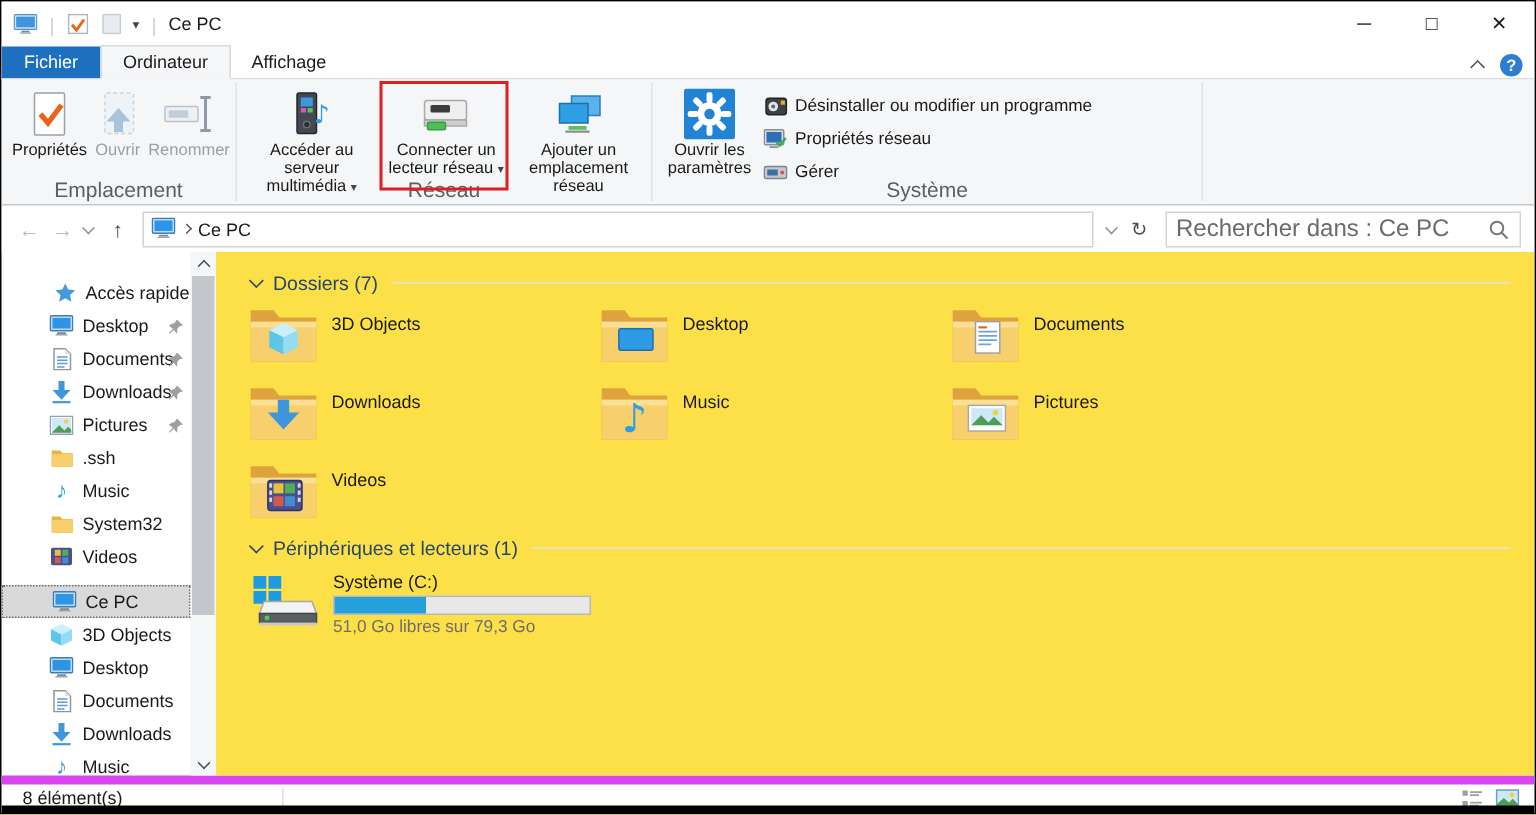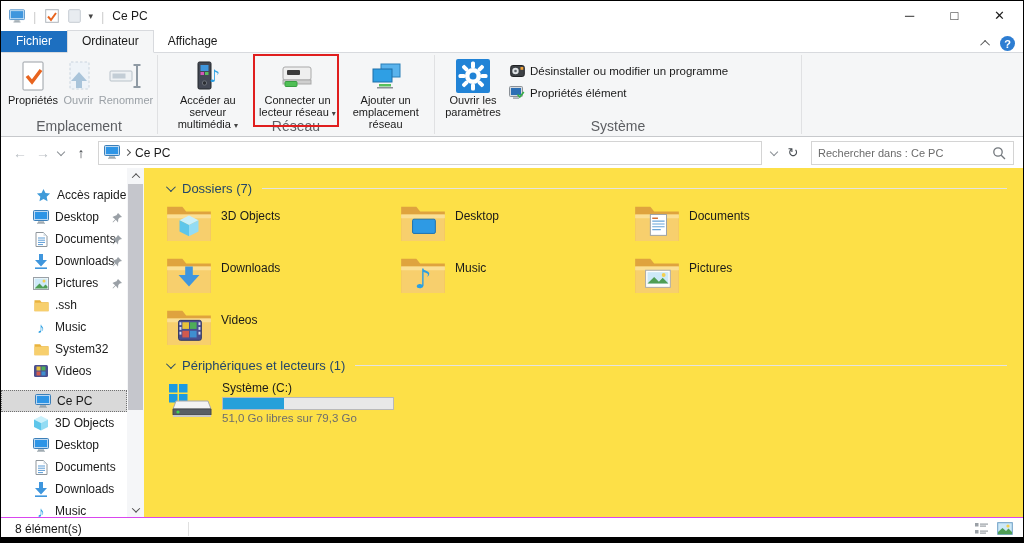--- a/index.html
+++ b/index.html
@@ -44,21 +44,21 @@
   
   .navbar { height:31px; display:flex; align-items:center; padding:0 9px; gap:3px; background:#fff; }
   .navbtn { width:20px; text-align:center; font-size:14px; }
   .nav-disabled { color:#b9bec3; }
   .nav-dark { color:#3f4347; }
   .chev-down-s { width:6px; height:6px; border-right:1.3px solid #8a8f94; border-bottom:1.3px solid #8a8f94; transform:rotate(45deg); display:inline-block; margin:0 4px 2px 2px; }
   .addressbar { width:664px; height:24px; border:1px solid #d4d4d4; background:#fff; display:flex; align-items:center; padding:0 5px; gap:5px; margin-left:4px; }
   .addr-chev { width:5px; height:5px; border-right:1.2px solid #555; border-bottom:1.2px solid #555; transform:rotate(-45deg); }
   .addr-btn { width:18px; text-align:center; color:#4a4f54; font-size:13px; }
   .searchbox { flex:1; height:24px; border:1px solid #d4d4d4; background:#fff; display:flex; align-items:center; padding:0 6px; margin-left:6px; }
-  .searchbox input { flex:1; border:none; outline:none; font-family:"Liberation Sans",sans-serif; font-size:11px; color:#4c1d95; background:transparent; }
+  .searchbox input { flex:1; border:none; outline:none; font-family:"Liberation Sans",sans-serif; font-size:16px; color:#4c1d95; background:transparent; }
   .searchbox input::placeholder { color:#6b6b6b; opacity:1; }
 
   
   .main { display:flex; height:349px; }
   .sidenav { width:126px; padding-top:16px; position:relative; }
   .snav-item { height:22px; display:flex; align-items:center; gap:6px; position:relative; font-size:12px; white-space:nowrap; }
   .lvl0 { padding-left:34px; }
   .lvl1 { padding-left:32px; }
   .snav-item .pin { position:absolute; right:5px; top:6px; }
   .snav-item.selected { background:#d9d9d9; outline:1px dotted #707070; outline-offset:-1px; }
@@ -79,21 +79,21 @@
   .folders-grid { display:grid; grid-template-columns:234px 234px 1fr; row-gap:8px; margin-bottom:6px; }
   .tile { display:flex; gap:9px; align-items:flex-start; height:44px; }
   .tile .tlabel { margin-top:5px; }
   .drive-tile { display:flex; gap:10px; margin-top:4px; }
   .drive-info { display:flex; flex-direction:column; gap:2px; }
   .drive-bar { width:172px; height:13px; border:1px solid #b9b9b9; background:#e8e8e8; }
   .drive-fill { height:100%; }
   .drive-free { font-size:11.5px; color:#6d6d6d; }
 
   
-  .statusbar { height:22px; border-top:1px solid #d946ef; display:flex; align-items:center; padding:0 10px 0 14px;gap:44px; }
+  .statusbar { height:22px; border-top:6px solid #d946ef; display:flex; align-items:flex-end; padding:0 10px 0 14px;gap:44px; }
   .st-sep { width:1px; height:14px; background:#e0e0e0; margin-left:62px; }
   .view-btns { margin-left:auto; display:flex; gap:8px; align-items:center; }
   .bottom-strip { position:absolute; left:0; right:0; bottom:0; height:5px; background:#000; }
 </style>
 </head>
 <body>
 
 <div id="win">
 
   <div class="titlebar">
@@ -252,21 +252,31 @@
         </div>
         <div class="srow">
           <span class="ic">
               <svg width="16" height="14" viewBox="0 0 16 14">
                 <rect x="0.5" y="0.5" width="13" height="10" rx="1" fill="#d6dbe0" stroke="#8a9097"></rect>
                 <rect x="2" y="2" width="10" height="7" fill="#2d6fb4"></rect>
                 <path d="M8.5 8.5l2.3 2.5 4-5" stroke="#35ae45" stroke-width="1.6" fill="none"></path>
                 <rect x="4" y="11.5" width="6" height="1.2" fill="#8a9097"></rect>
               </svg>
             </span>
-          <span>Propriétés élément</span>
+          <span>Propriétés réseau</span>
+        </div>
+        <div class="srow">
+          <span class="ic">
+              <svg width="16" height="12" viewBox="0 0 16 12">
+                <rect x="0.5" y="2" width="15" height="8" rx="1.5" fill="#c3c9cf" stroke="#7f858c"></rect>
+                <rect x="2.5" y="4" width="7" height="4" fill="#3e6f9f"></rect>
+                <circle cx="12.5" cy="6" r="1.3" fill="#d85548"></circle>
+              </svg>
+            </span>
+          <span>Gérer</span>
         </div>
       </div>
       <div class="rgroup-label">Système</div>
     </div>
     <div class="rsep"></div>
     <div class="flexfill"></div>
   </div>
 
   <div class="red-box" style="border-color: rgb(224, 30, 30);"></div>
 

